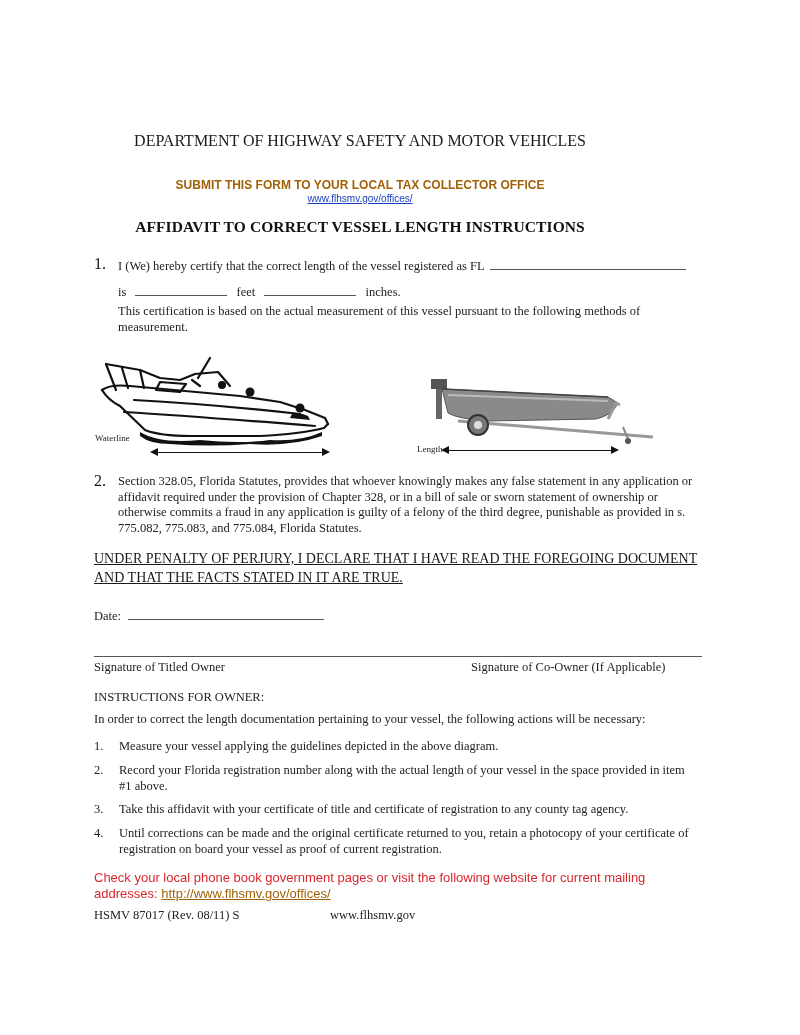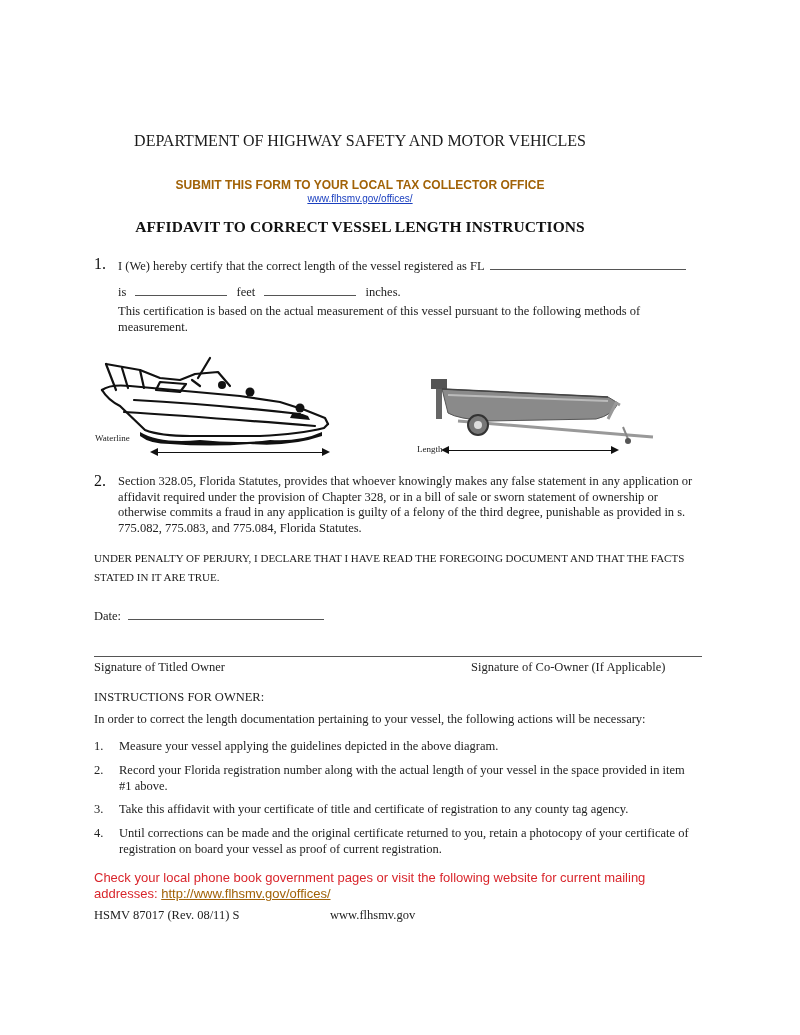--- a/index.html
+++ b/index.html
@@ -9,21 +9,21 @@
   .serif { font-family: "Liberation Serif", serif; }
   .sans { font-family: "Liberation Sans", sans-serif; }
   .center { left: 0; width: 720px; text-align: center; }
   .dept { top: 131px; font-size: 16px; line-height: 20px; color: #1a1a1a; }
   .submit { top: 178px; font-size: 12px; font-weight: bold; color: #a16207; }
   .weblink { top: 193px; font-size: 10px; color: #1a3fbf; text-decoration: underline; }
   .title { top: 218px; font-size: 15.5px; font-weight: bold; color: #111; letter-spacing: 0.1px; }
   .num { font-size: 16px; color: #111; }
   .body { font-size: 12.5px; color: #222; line-height: 15.5px; }
   .blank { display: inline-block; border-bottom: 1px solid #555; height: 11px; vertical-align: baseline; }
-  .perjury { font-size: 11px; line-height: 19px; color: #1a1a1a; }
+  .perjury { font-size: 14px; line-height: 19px; color: #1a1a1a; text-decoration: underline; }
   .sigline { border-top: 1px solid #555; height: 0; }
   .red { color: #d9262c; font-family: "Liberation Sans", sans-serif; font-size: 13px; line-height: 16px; }
   .red a { color: #a16207; text-decoration: underline; }
   .arrow-line { height: 1px; background: #111; }
   .arrow-left { width: 0; height: 0; border-top: 4px solid transparent; border-bottom: 4px solid transparent; border-right: 8px solid #111; }
   .arrow-right { width: 0; height: 0; border-top: 4px solid transparent; border-bottom: 4px solid transparent; border-left: 8px solid #111; }
   .caption { font-size: 9px; color: #222; }
 </style>
 </head>
 <body>

